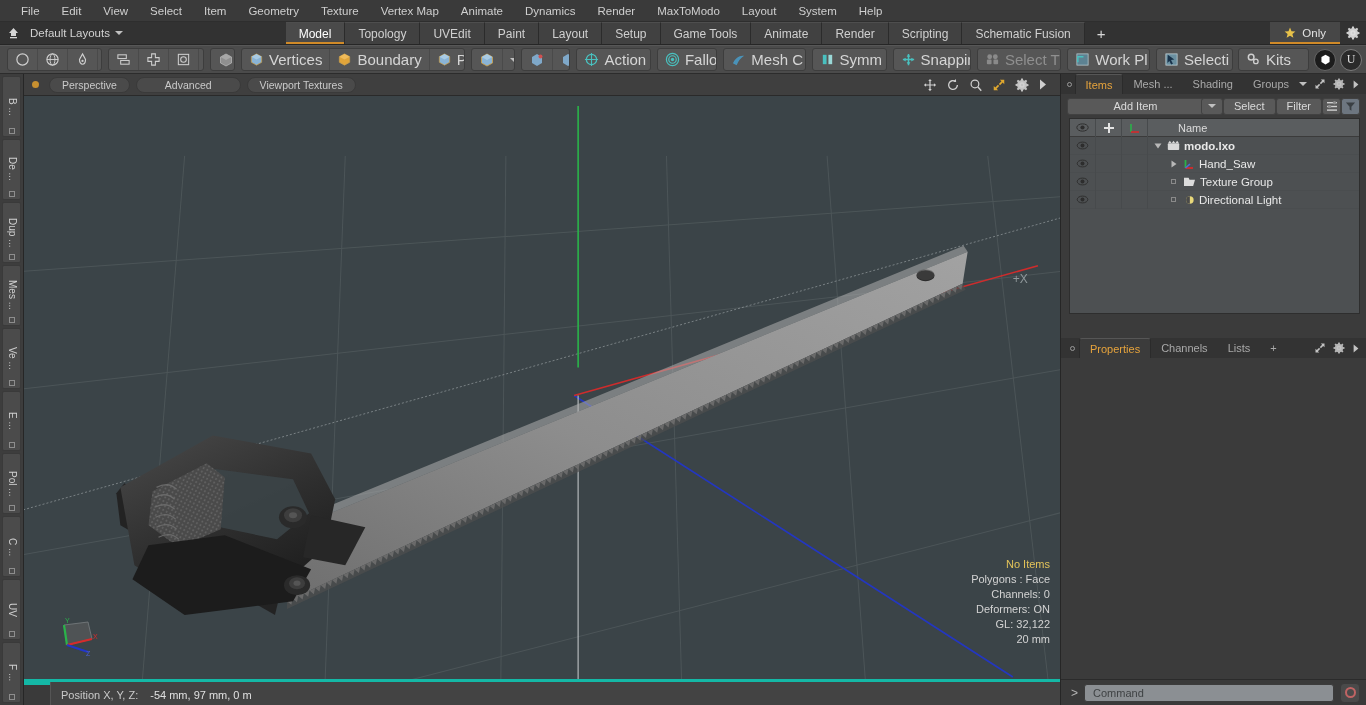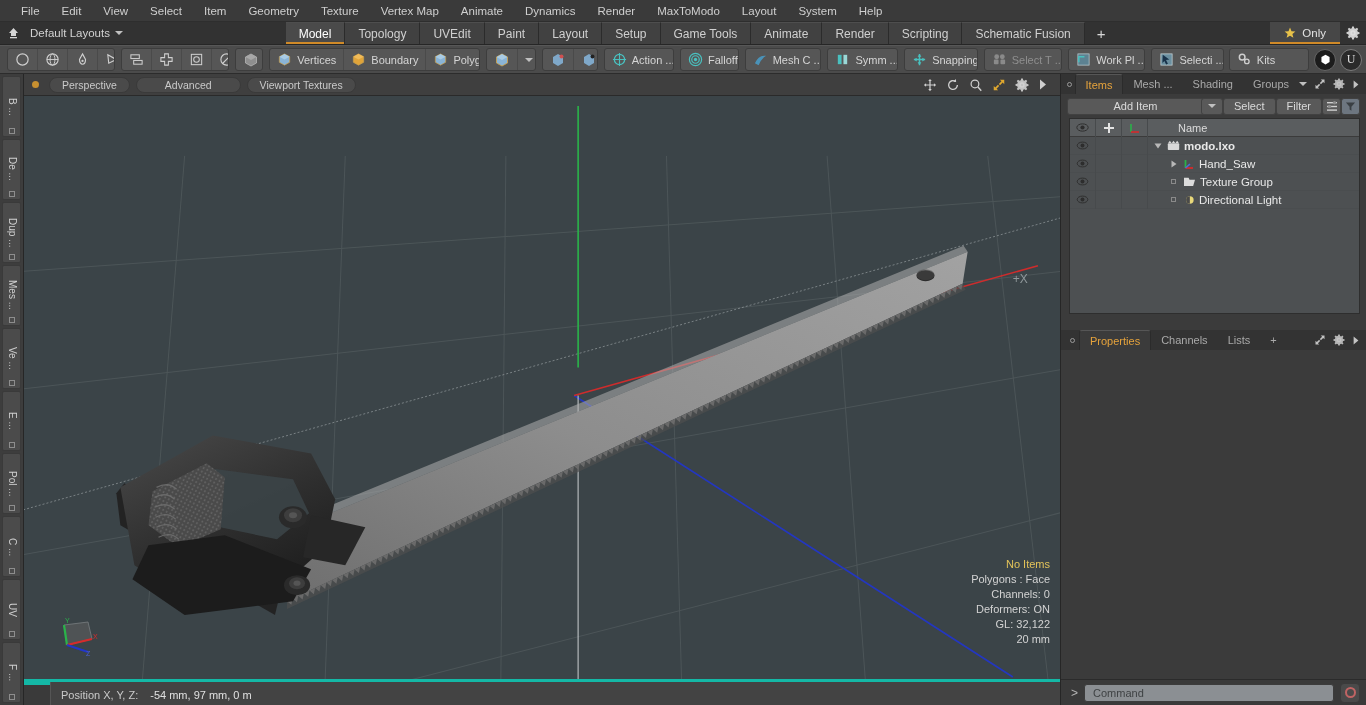--- a/index.html
+++ b/index.html
@@ -61,21 +61,21 @@
     height: 29px; background: #4b4b4b; display: flex; align-items: center;
     flex: 0 0 29px; padding: 0 4px; gap: 0; border-bottom: 1px solid #2c2c2c;
     border-top: 1px solid #575757;
   }
   .tgroup {
     display: flex; align-items: center; height: 23px; background: #565656;
     border: 1px solid #3d3d3d; border-radius: 3px; margin: 0 3px; overflow: hidden;
   }
   .tbtn {
     display: flex; align-items: center; gap: 5px; height: 21px; padding: 0 7px;
-    font-size: 11px; color: #d5d5d5; white-space: nowrap; border-right: 1px solid #4a4a4a;
+    font-size: 15px; color: #d5d5d5; white-space: nowrap; border-right: 1px solid #4a4a4a;
   }
   .tbtn:last-child { border-right: none; }
   .tbtn.dim { color: #8f8f8f; }
 
   
   .main { flex: 1 1 auto; display: flex; min-height: 0; background: #2f2f2f; }
 
   
   .vstrip {
     width: 24px; background: #3d3d3d; display: flex; flex-direction: column;
@@ -182,21 +182,21 @@
   .trow {
     height: 18px; display: flex; align-items: center; font-size: 11.5px; color: #e8e8e8;
     border-bottom: 1px solid #4a4d4f;
   }
   .trow .namecell { display: flex; align-items: center; gap: 4px; padding-left: 4px; flex: 1 1 auto; }
   .treebody { flex: 1 1 auto; background: #4d5052; }
   .disc { width: 11px; display: flex; align-items: center; justify-content: center; }
   .indent { width: 12px; }
   .bold { font-weight: bold; }
 
-  .plower { flex: 1 1 auto; display: flex; flex-direction: column; min-height: 0; margin-top: 16px; }
+  .plower { flex: 1 1 auto; display: flex; flex-direction: column; min-height: 0; margin-top: 24px; }
   .pbody { flex: 1 1 auto; background: #3b3b3b; }
 
   .cmdrow {
     height: 26px; background: #3a3a3a; display: flex; align-items: center; gap: 6px;
     padding: 0 6px 0 10px; flex: 0 0 26px; border-top: 1px solid #2b2b2b;
   }
   .cmdgt { color: #b5b5b5; font-size: 12px; }
   .cmdinput {
     flex: 1 1 auto; height: 18px; background: #8b8f93; border: 1px solid #3c3c3c;
     border-radius: 3px; display: flex; align-items: center; padding: 0 8px;

